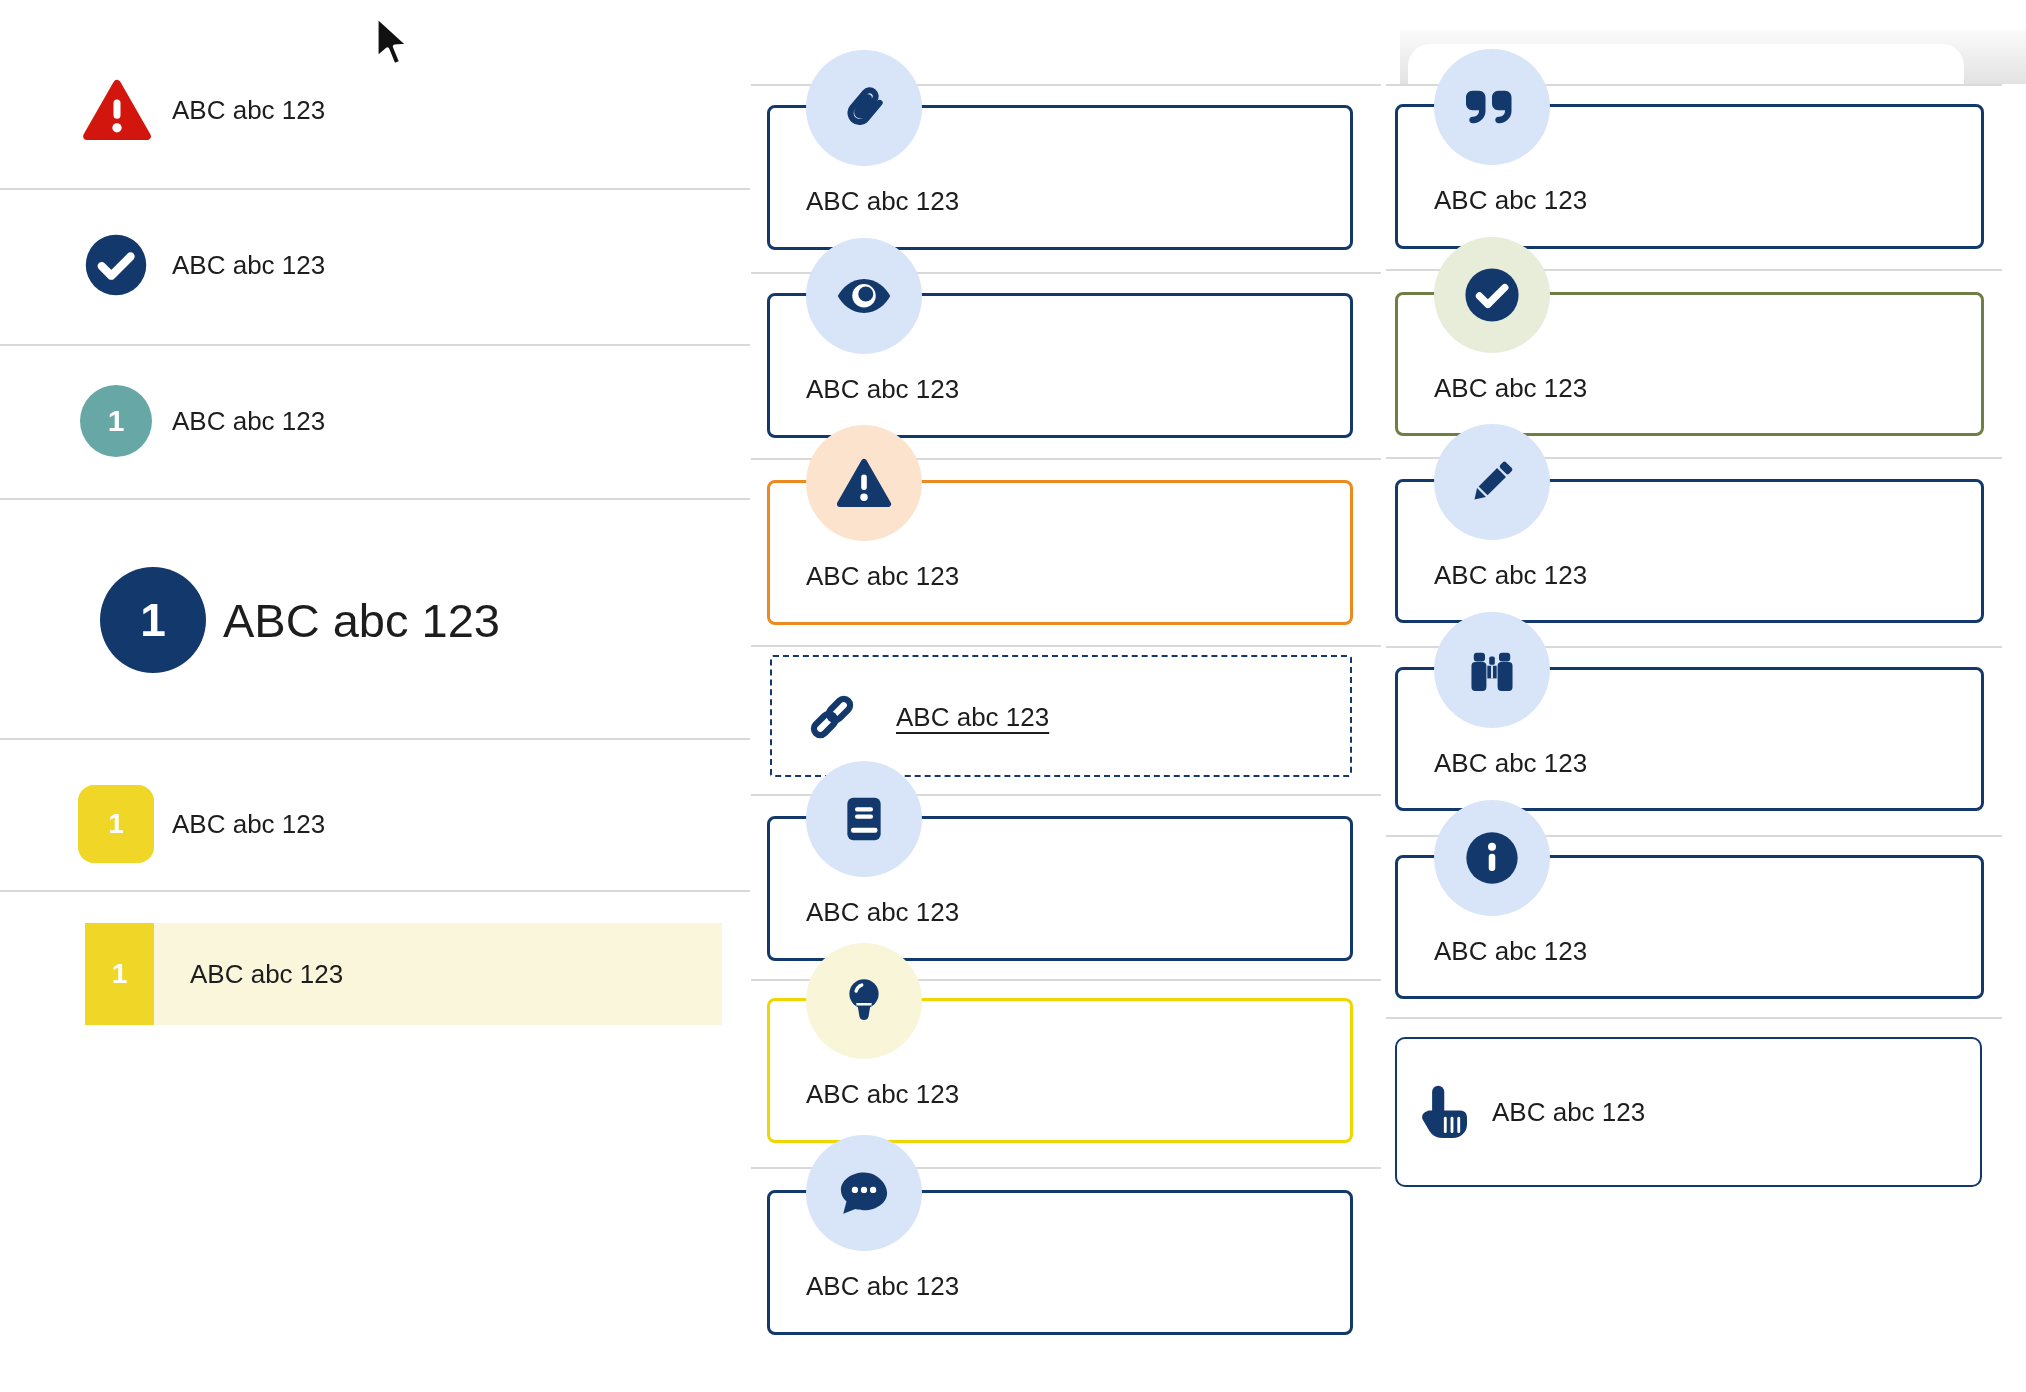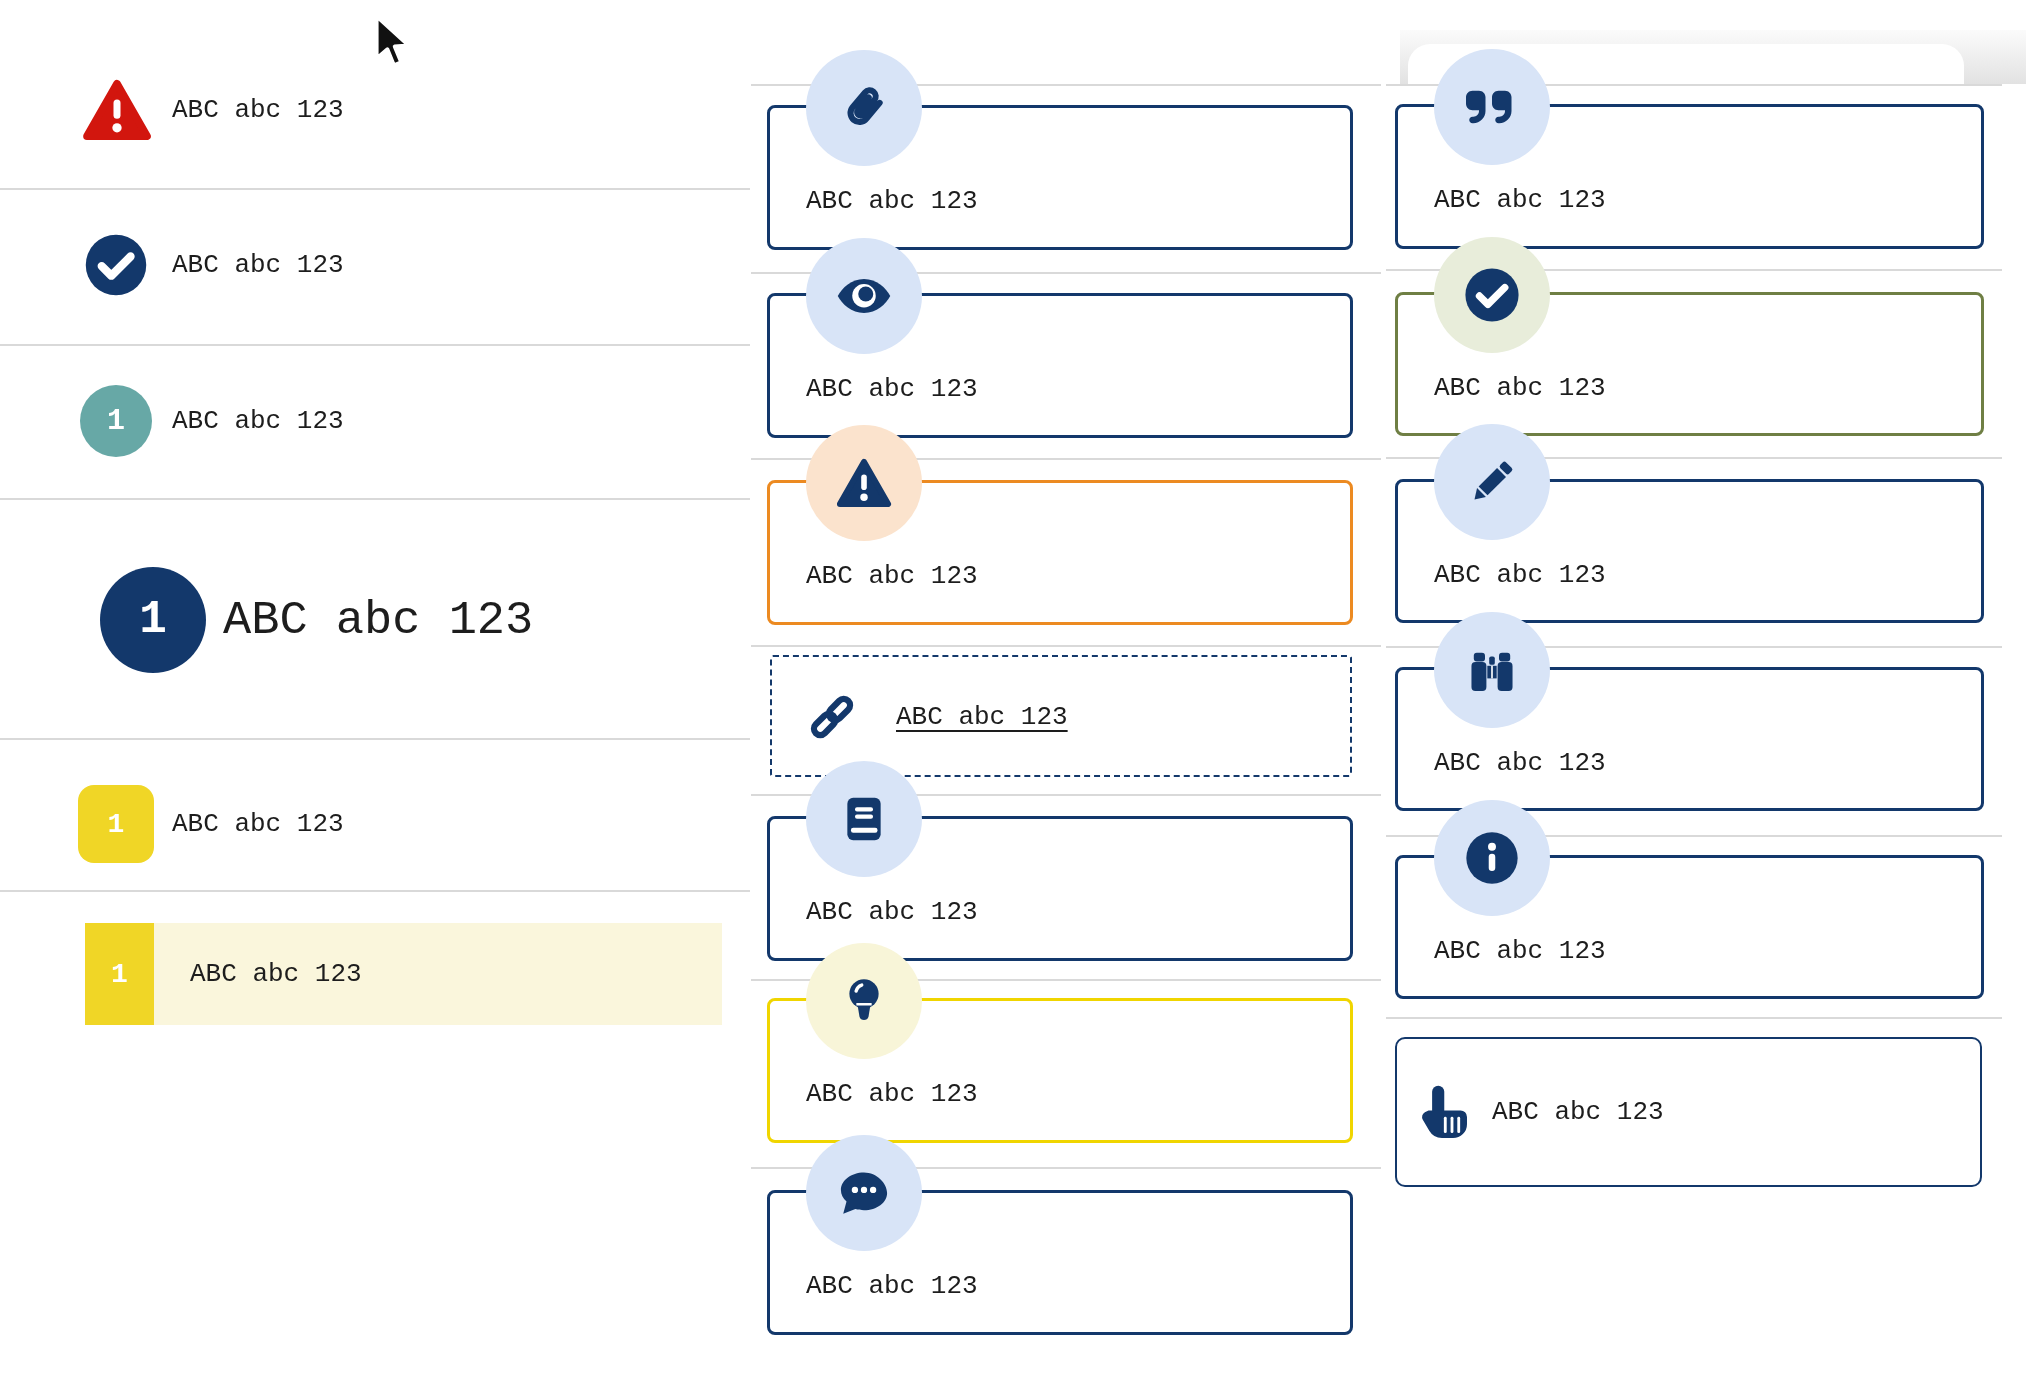--- a/index.html
+++ b/index.html
@@ -1,17 +1,17 @@
 <!DOCTYPE html>
 <html><head>
 <meta charset="utf-8">
 <style>
   html,body{margin:0;padding:0;background:#fff;}
   .stage{position:relative;width:2026px;height:1392px;overflow:hidden;background:#fff;
-         font-family:Liberation Mono, monospace;color:#1d1d1d;}
+         font-family:Liberation Sans, sans-serif;color:#1d1d1d;}
   .hr{position:absolute;height:2px;background:#d9d9d9;}
   .hr.left{left:0;width:750px;}
   .hr.mid{left:751px;width:630px;}
   .hr.right{left:1386px;width:616px;}
 
   
   .lrow{position:absolute;left:0;width:750px;display:flex;align-items:center;}
   .lrow .txt{font-size:26px;color:#1d1d1d;}
   .badge{display:flex;align-items:center;justify-content:center;color:#fff;font-weight:bold;}
   .badge.teal{background:#67a8a6;border-radius:50%;width:72px;height:72px;font-size:30px;}

